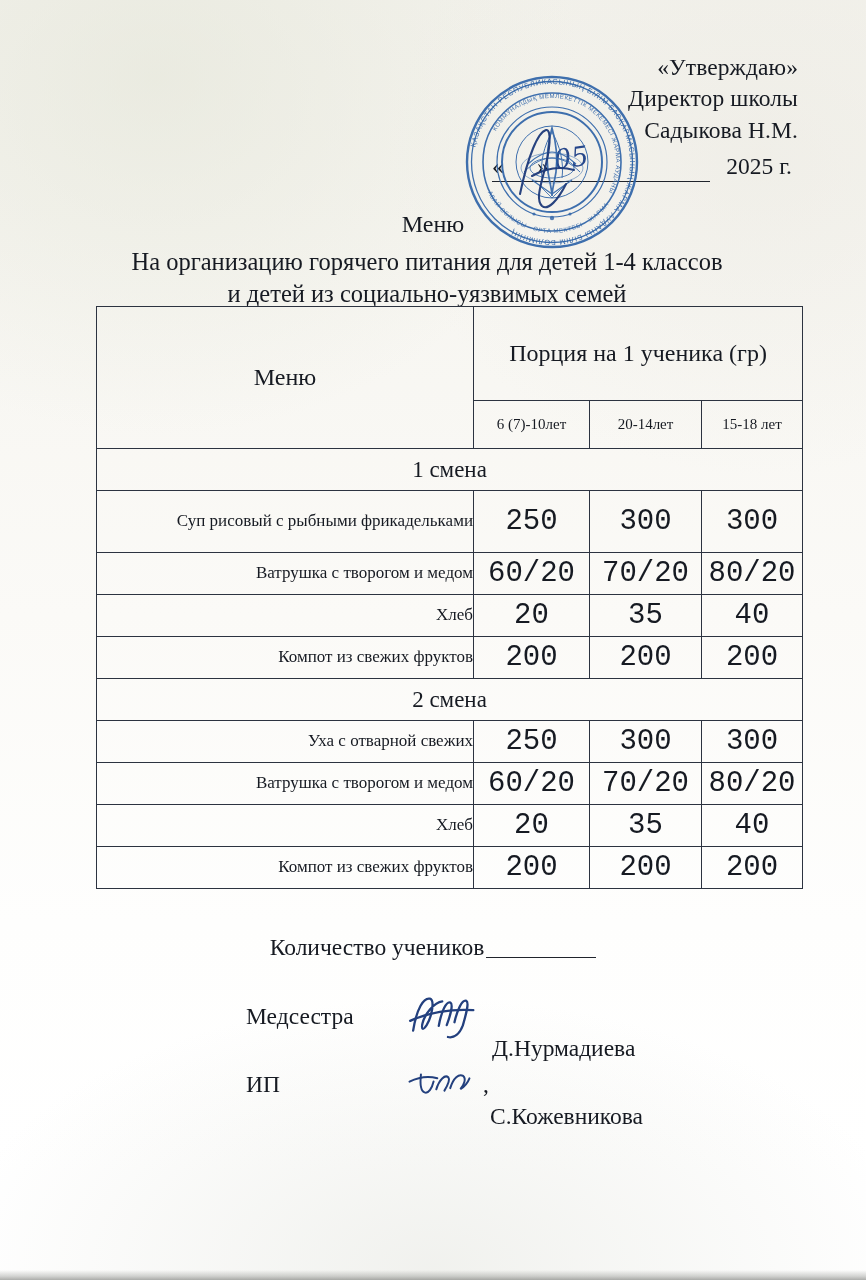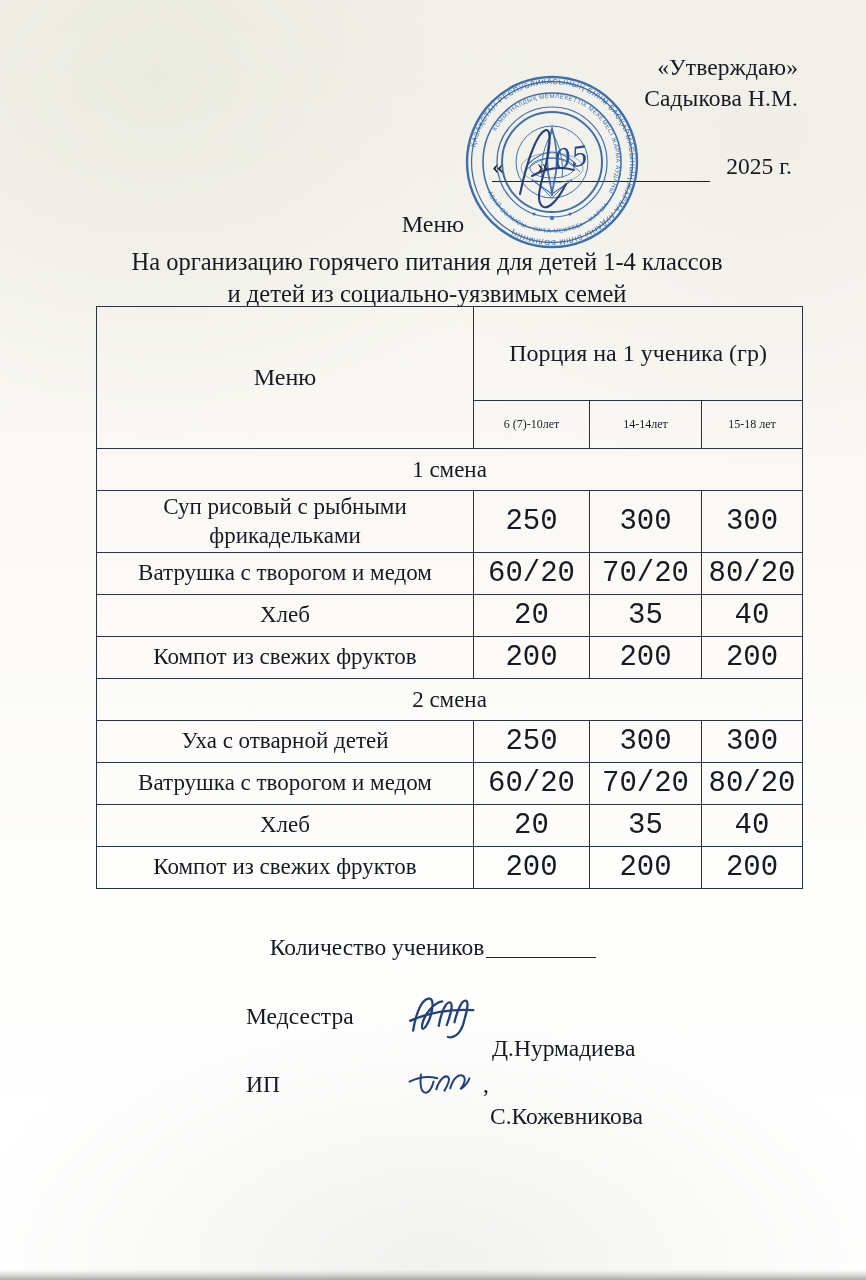--- a/index.html
+++ b/index.html
@@ -152,33 +152,33 @@
   }
   .th-portion {
     text-align: center;
     font-size: 24px;
     vertical-align: middle;
     height: 93px;
     margin-top: 16px;
   }
   .th-age {
     text-align: center;
-    font-size: 12px;
+    font-size: 15px;
     height: 47px;
     vertical-align: middle;
   }
   .shift-row td {
     text-align: center;
     font-size: 23px;
     height: 41px;
     vertical-align: middle;
   }
   .dish-name {
-    text-align: center;
-    font-size: 23px;
+    text-align: right;
+    font-size: 17px;
     padding: 4px 0 4px 11px;
     line-height: 1.22;
     vertical-align: middle;
   }
   .portion {
     text-align: center;
     font-size: 29px;
     vertical-align: middle;
     font-family: Liberation Mono, monospace;
   }
@@ -245,20 +245,21 @@
 </style>
 </head>
 <body>
 
 <div class="page">
 
   <div class="paper-grain"></div>
 
   <div class="approval">
     <div>«Утверждаю»</div>
+    <div>Директор школы</div>
     <div>Садыкова Н.М.</div>
   </div>
 
   <div class="date-line">
     <span class="quote-open">«</span>
     <span class="quote-close">»</span>
     <span class="hw-day">05</span>
     <span class="rule"></span>
     <span class="year">2025 г.</span>
   </div>
@@ -325,21 +326,21 @@
         <col class="col-a2">
         <col class="col-a3">
     </colgroup>
     <thead>
       <tr>
         <th class="th-menu" rowspan="2">Меню</th>
         <th class="th-portion" colspan="3">Порция на 1 ученика (гр)</th>
       </tr>
       <tr>
         <th class="th-age">6 (7)-10лет</th>
-        <th class="th-age">14-14лет</th>
+        <th class="th-age">20-14лет</th>
         <th class="th-age">15-18 лет</th>
       </tr>
     </thead>
     <tbody>
 
       <tr class="shift-row">
         <td colspan="4">1 смена</td>
       </tr>
       <tr class="row-tall">
         <td class="dish-name">Суп рисовый с рыбными фрикадельками</td>
@@ -363,21 +364,21 @@
         <td class="dish-name">Компот из свежих фруктов</td>
         <td class="portion">200</td>
         <td class="portion">200</td>
         <td class="portion">200</td>
       </tr>
 
       <tr class="shift-row">
         <td colspan="4">2 смена</td>
       </tr>
       <tr class="row-std">
-        <td class="dish-name">Уха с отварной детей</td>
+        <td class="dish-name">Уха с отварной свежих</td>
         <td class="portion">250</td>
         <td class="portion">300</td>
         <td class="portion">300</td>
       </tr>
       <tr class="row-std">
         <td class="dish-name">Ватрушка с творогом и медом</td>
         <td class="portion">60/20</td>
         <td class="portion">70/20</td>
         <td class="portion">80/20</td>
       </tr>

